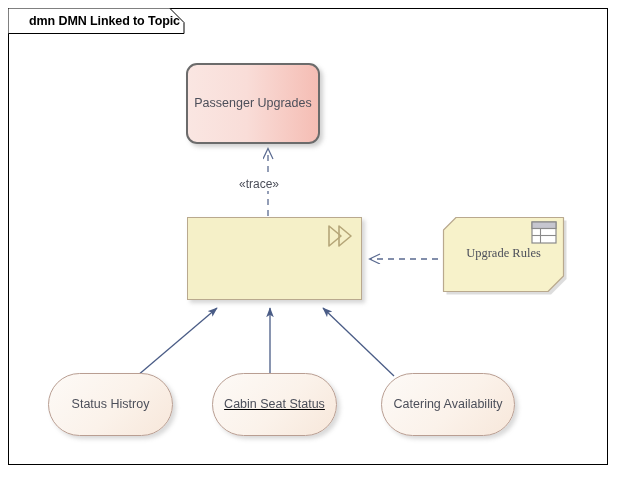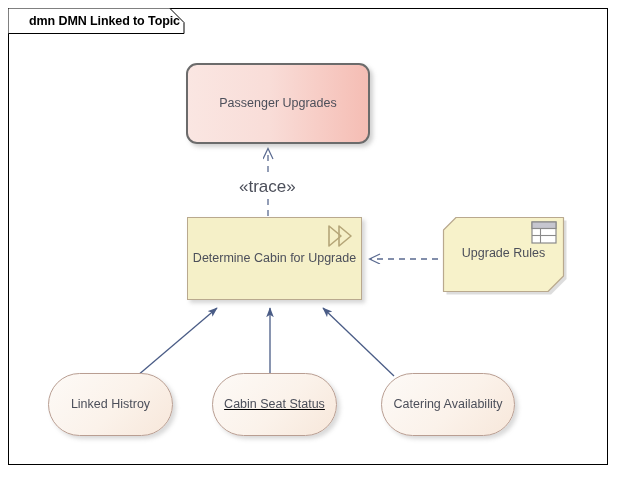--- a/index.html
+++ b/index.html
@@ -81,21 +81,21 @@
     text-align: center;
     line-height: 1.2;
     white-space: nowrap;
   }
 
   
   #node-passenger-upgrades {
     position: absolute;
     left: 186px;
     top: 63px;
-    width: 184px;
+    width: 134px;
     height: 81px;
     border: 2px solid #6b6b6b;
     border-radius: 11px;
     background: linear-gradient(to right, #fae6e2 0%, #f9ddd8 45%, #f5bdb4 100%);
     box-shadow: 3px 3px 4px rgba(120,120,120,0.35);
     display: flex;
     align-items: center;
     justify-content: center;
     box-sizing: border-box;
     z-index: 3;
@@ -126,20 +126,21 @@
   }
 
   
   #node-upgrade-rules {
     position: absolute;
     left: 440px;
     top: 214px;
     width: 127px;
     height: 79px;
     z-index: 3;
+    font-family: Liberation Serif, serif;
   }
   #upgrade-rules-shape {
     position: absolute;
     left: 0;
     top: 0;
   }
   #upgrade-rules-label {
     position: absolute;
     left: 0;
     top: 0;
@@ -173,21 +174,21 @@
   }
   #node-flight-history { left: 48px;  top: 373px; width: 125px; }
   #node-cabin-seat-status { left: 212px; top: 373px; width: 125px; text-decoration: underline; }
   #node-catering-availability { left: 381px; top: 373px; width: 134px; }
 
   
   #trace-stereotype-label {
     position: absolute;
     left: 237px;
     top: 177px;
-    font-size: 17px;
+    font-size: 12px;
     color: #4c4f5a;
     background: #ffffff;
     padding: 0 2px;
     white-space: nowrap;
     z-index: 4;
   }
 </style>
 </head>
 <body>
 
@@ -238,41 +239,40 @@
 
 <div id="node-passenger-upgrades">
   <span class="node-label">Passenger Upgrades</span>
 </div>
 
 <div id="node-determine-cabin">
   <svg id="decision-chevron-icon" viewBox="0 0 30 28">
     <path d="M4,4 L16,14 L4,24 Z" fill="none" stroke="#b5a678" stroke-width="1.6" stroke-linejoin="round"></path>
     <path d="M14,4 L26,14 L14,24 Z" fill="none" stroke="#b5a678" stroke-width="1.6" stroke-linejoin="round"></path>
   </svg>
-  <span class="node-label">Determine Cabin for Upgrade</span>
 </div>
 
 <div id="node-upgrade-rules">
   <svg id="upgrade-rules-shape" width="131" height="83" viewBox="0 0 131 83">
     <path d="M16,3.5 L123.5,3.5 L123.5,62 L108,77.5 L3.5,77.5 L3.5,16 Z" fill="rgba(120,120,120,0.25)" transform="translate(3,3)" stroke="none"></path>
     <path d="M16,3.5 L123.5,3.5 L123.5,62 L108,77.5 L3.5,77.5 L3.5,16 Z" fill="#f7f2ca" stroke="#b9a98e" stroke-width="1.2" stroke-linejoin="round"></path>
   </svg>
   <svg id="rules-table-icon" viewBox="0 0 26 23">
     <rect x="1" y="1" width="24" height="21" fill="#ffffff" stroke="#8a8a8a" stroke-width="1.2"></rect>
     <rect x="1" y="1" width="24" height="6.5" fill="#c6c6cf" stroke="#8a8a8a" stroke-width="1.2"></rect>
     <line x1="1" y1="14.5" x2="25" y2="14.5" stroke="#8a8a8a" stroke-width="1.1"></line>
     <line x1="9.5" y1="7.5" x2="9.5" y2="22" stroke="#8a8a8a" stroke-width="1.1"></line>
   </svg>
   <div id="upgrade-rules-label">
     <span class="node-label">Upgrade Rules</span>
   </div>
 </div>
 
 <div class="input-node" id="node-flight-history">
-  <span class="node-label">Linked Histroy</span>
+  <span class="node-label">Status Histroy</span>
 </div>
 
 <div class="input-node" id="node-cabin-seat-status">
   <span class="node-label">Cabin Seat Status</span>
 </div>
 
 <div class="input-node" id="node-catering-availability">
   <span class="node-label">Catering Availability</span>
 </div>
 

